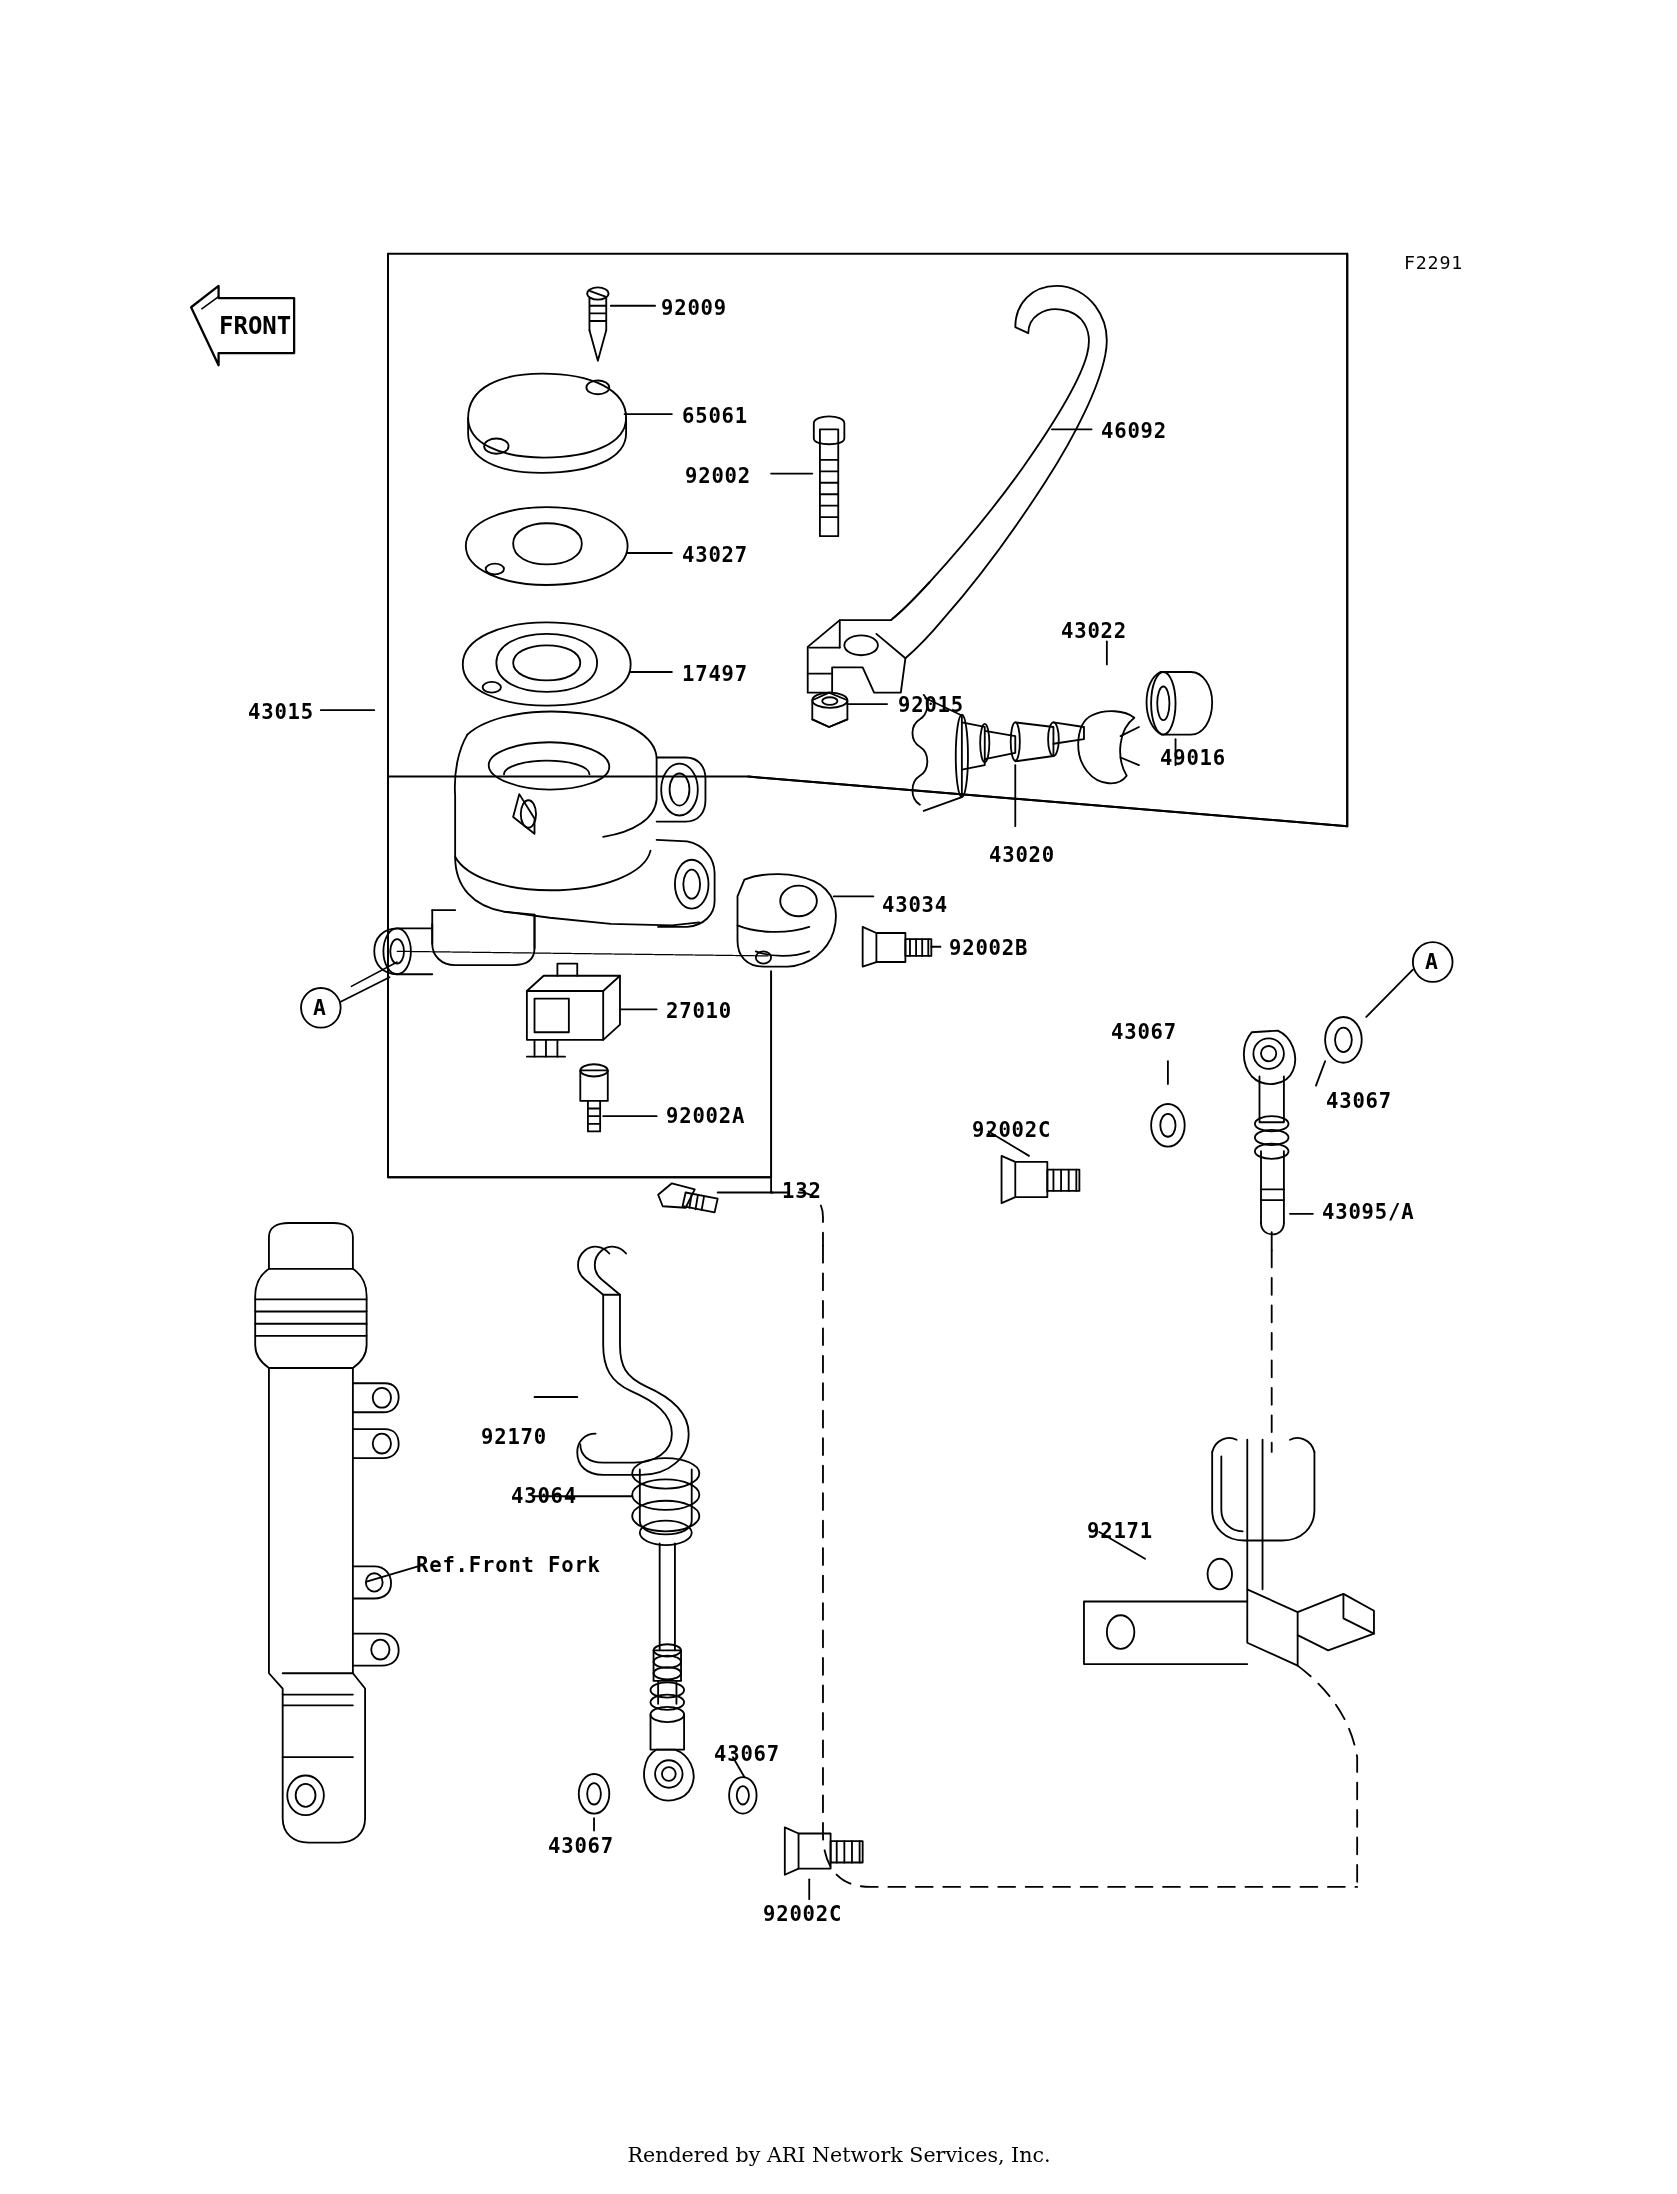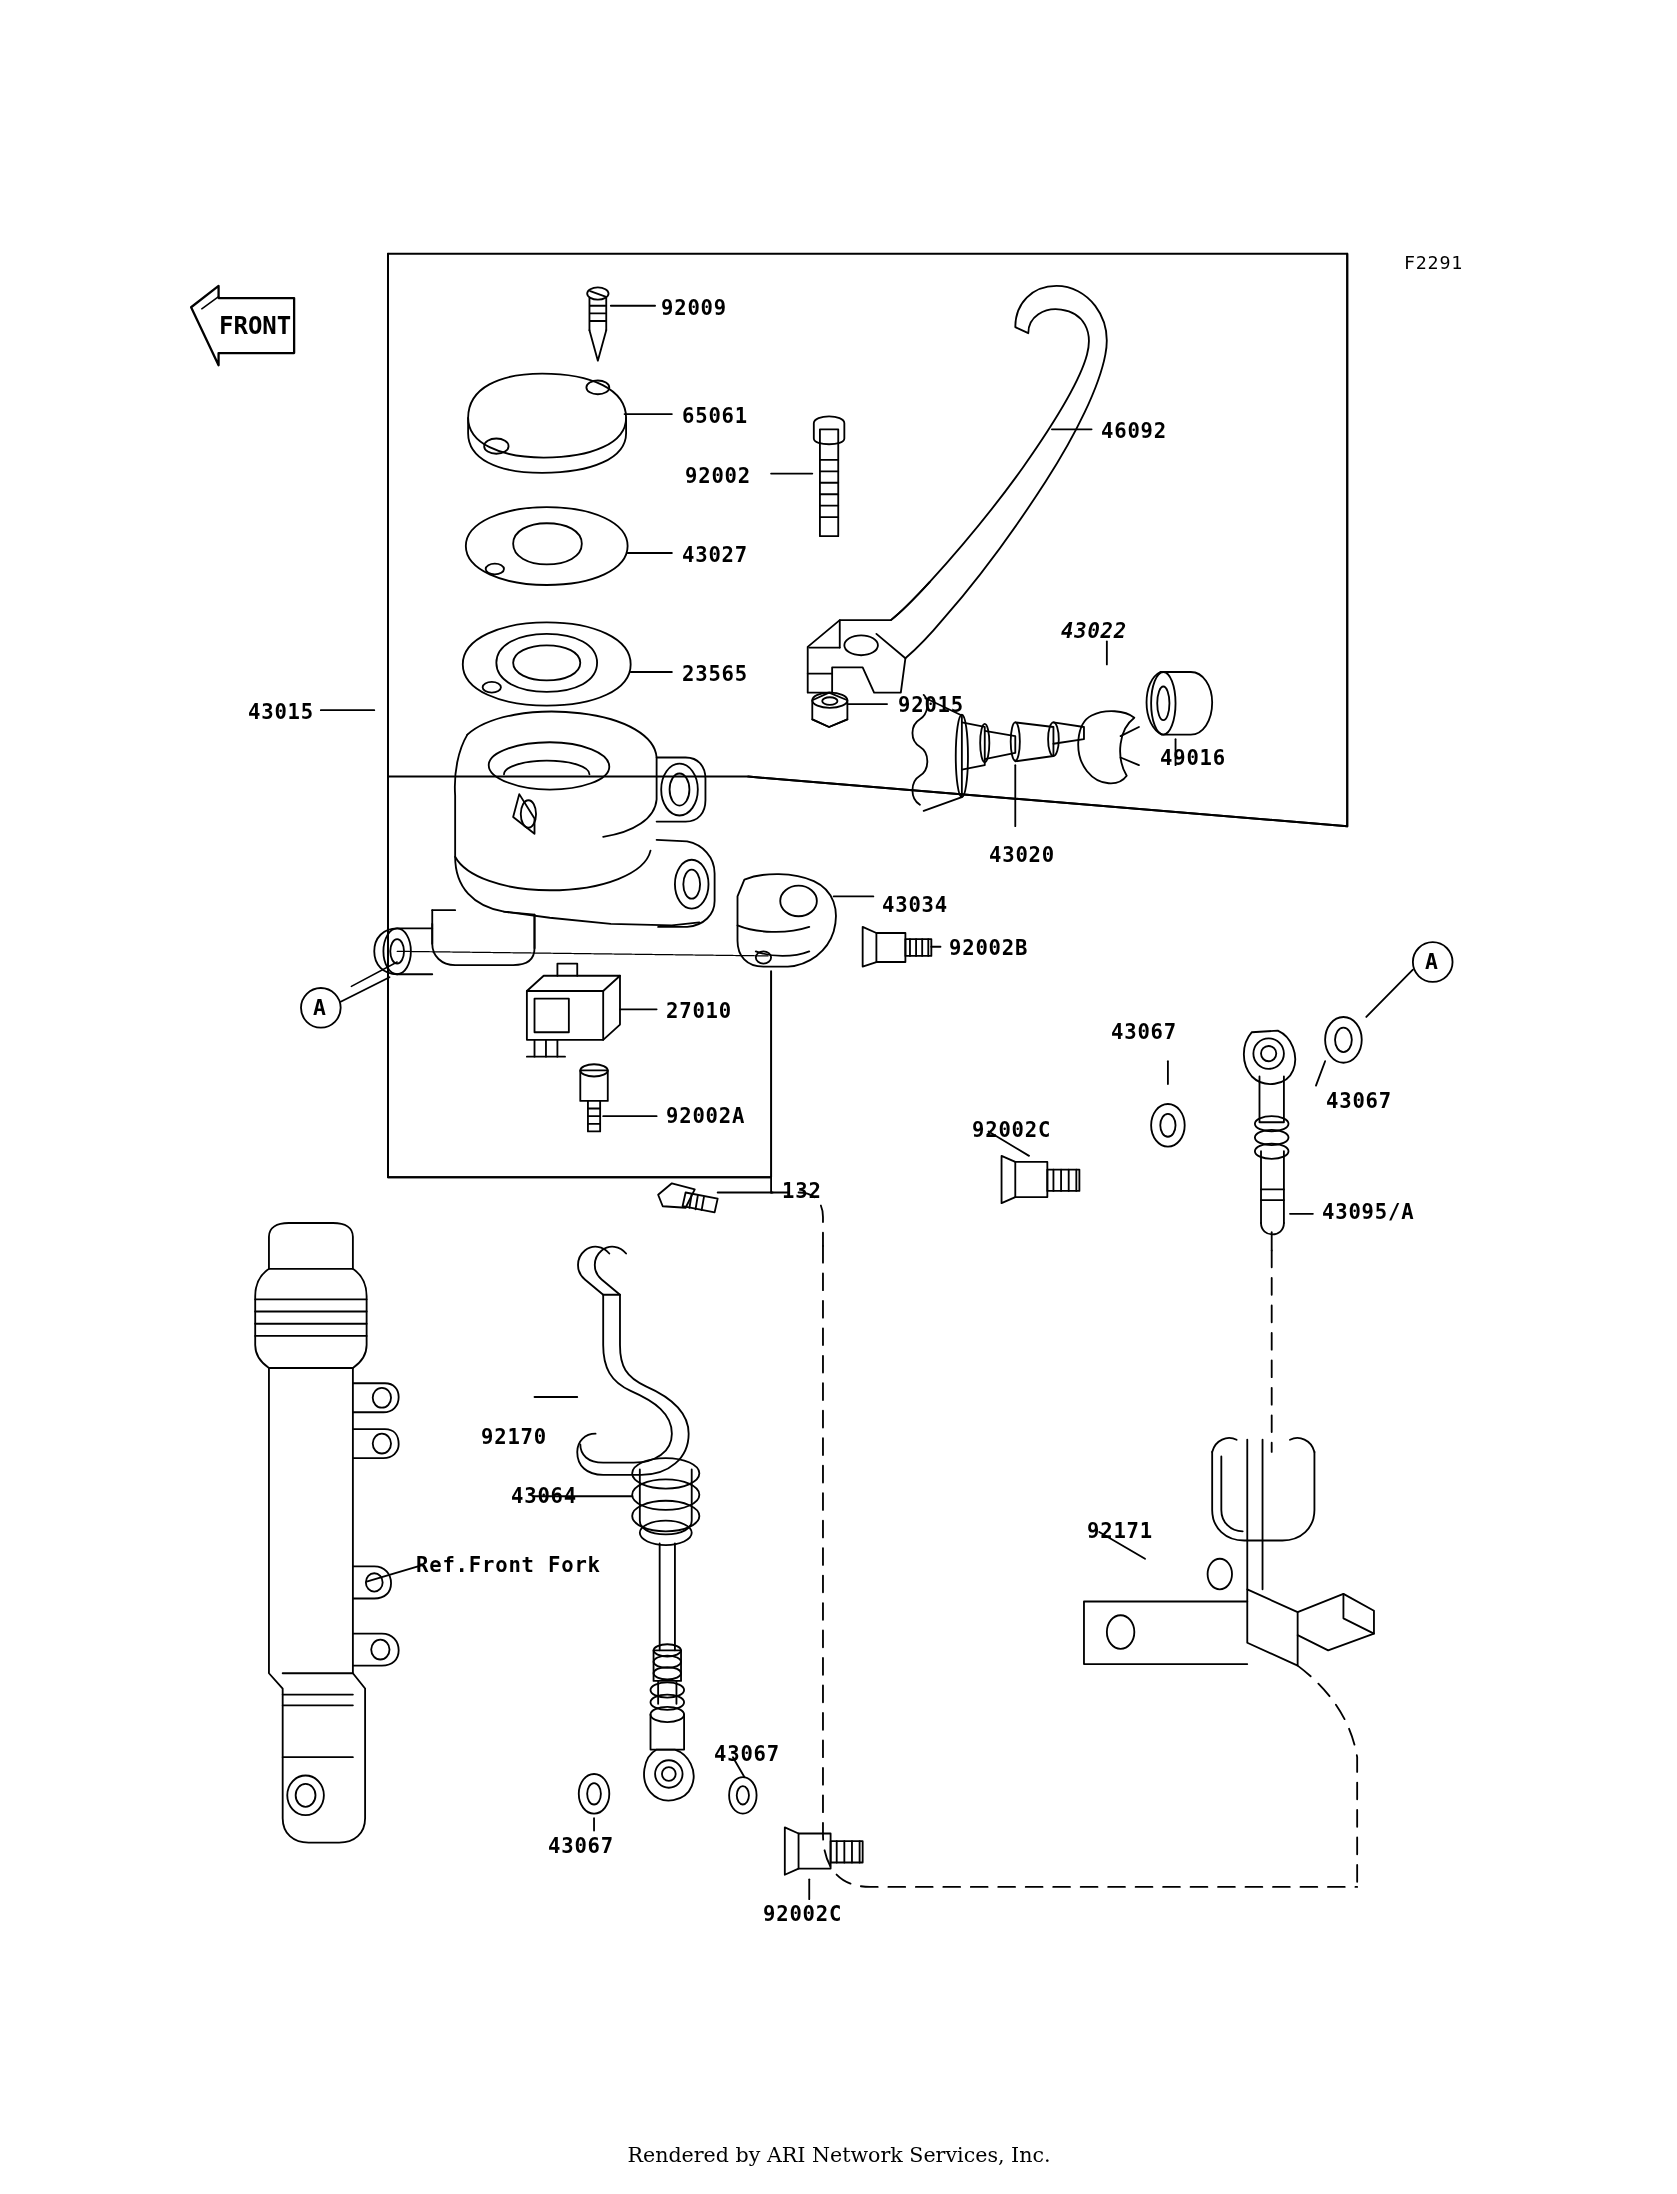--- a/index.html
+++ b/index.html
@@ -353,23 +353,23 @@
 
   <div class="diagcode" style="left:1404px; top:250px;">F2291</div>
 
   <div class="lbl" style="left:219px; top:310px; font-size:24px; letter-spacing:0px;">FRONT</div>
 
   <div class="lbl" style="left:661px;  top:294px;">92009</div>
   <div class="lbl" style="left:682px;  top:402px;">65061</div>
   <div class="lbl" style="left:685px;  top:462px;">92002</div>
   <div class="lbl" style="left:1101px; top:417px;">46092</div>
   <div class="lbl" style="left:682px;  top:541px;">43027</div>
-  <div class="lbl" style="left:682px;  top:660px;">23565</div>
+  <div class="lbl" style="left:682px;  top:660px;">17497</div>
   <div class="lbl" style="left:248px;  top:698px;">43015</div>
-  <div class="lbl" style="left:1061px; top:617px;font-style:italic;">43022</div>
+  <div class="lbl" style="left:1061px; top:617px;">43022</div>
   <div class="lbl" style="left:898px; top:691px;">92015</div>
   <div class="lbl" style="left:1160px; top:744px;">49016</div>
   <div class="lbl" style="left:989px; top:841px;">43020</div>
   <div class="lbl" style="left:882px; top:885px;margin-top:6px;">43034</div>
   <div class="lbl" style="left:949px; top:934px;">92002B</div>
   <div class="lbl" style="left:313px;  top:993px; font-size:21.4px;">A</div>
   <div class="lbl" style="left:1425px; top:947px; font-size:21.4px;">A</div>
   <div class="lbl" style="left:666px;  top:997px;">27010</div>
   <div class="lbl" style="left:1111px; top:1018px;">43067</div>
   <div class="lbl" style="left:1326px; top:1087px;">43067</div>

